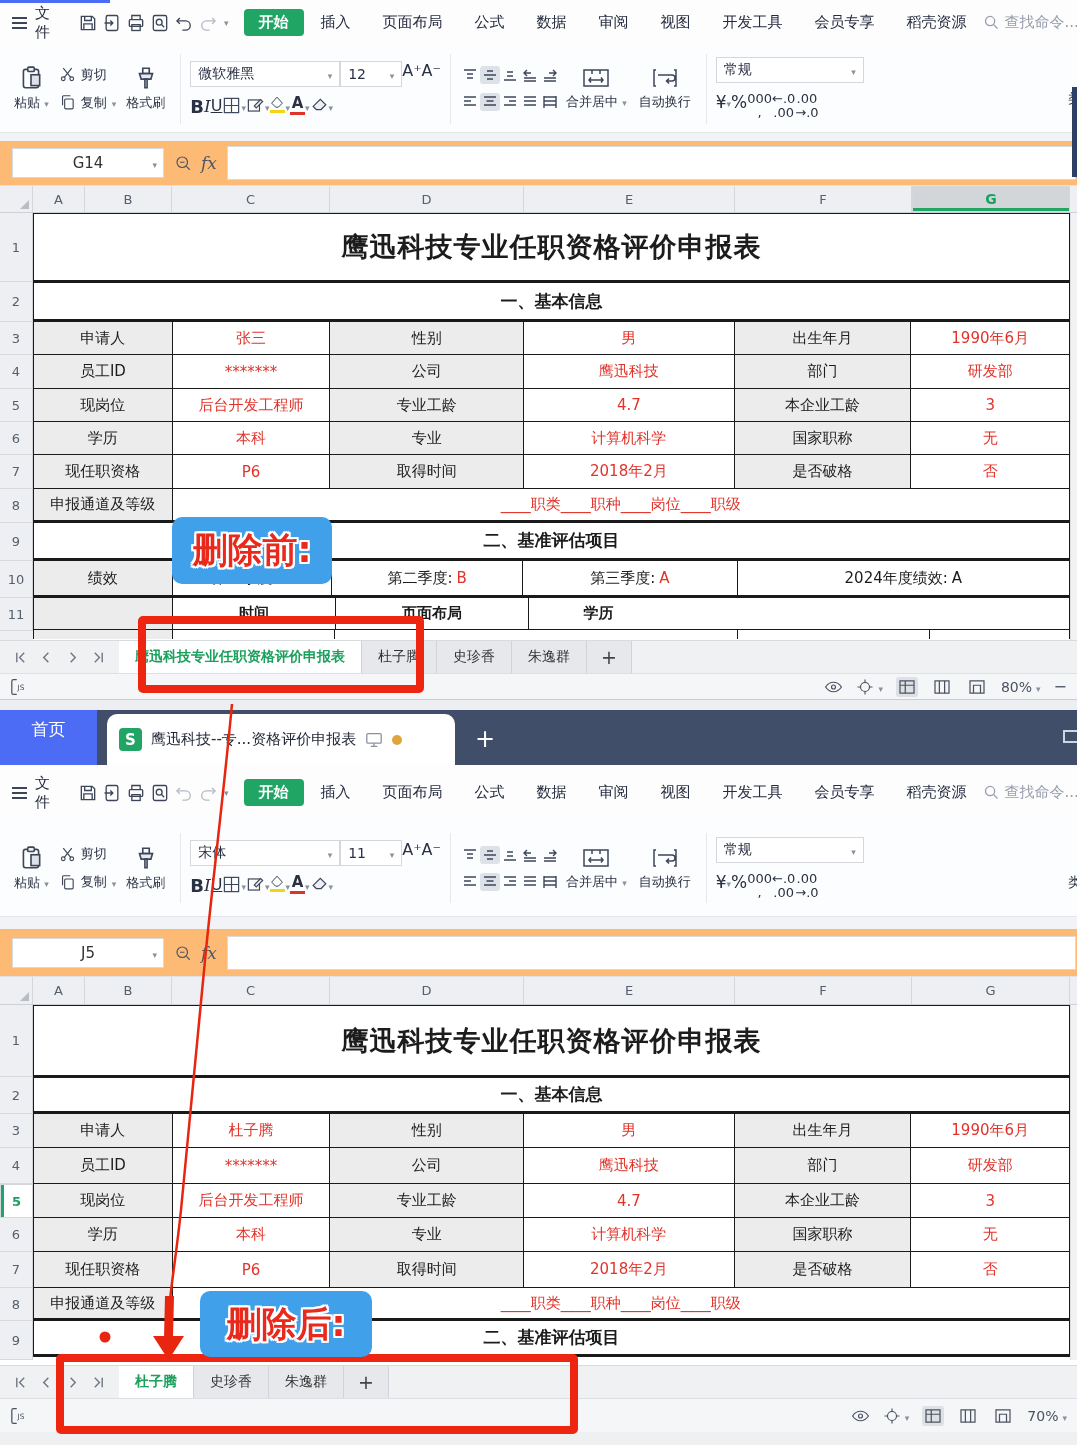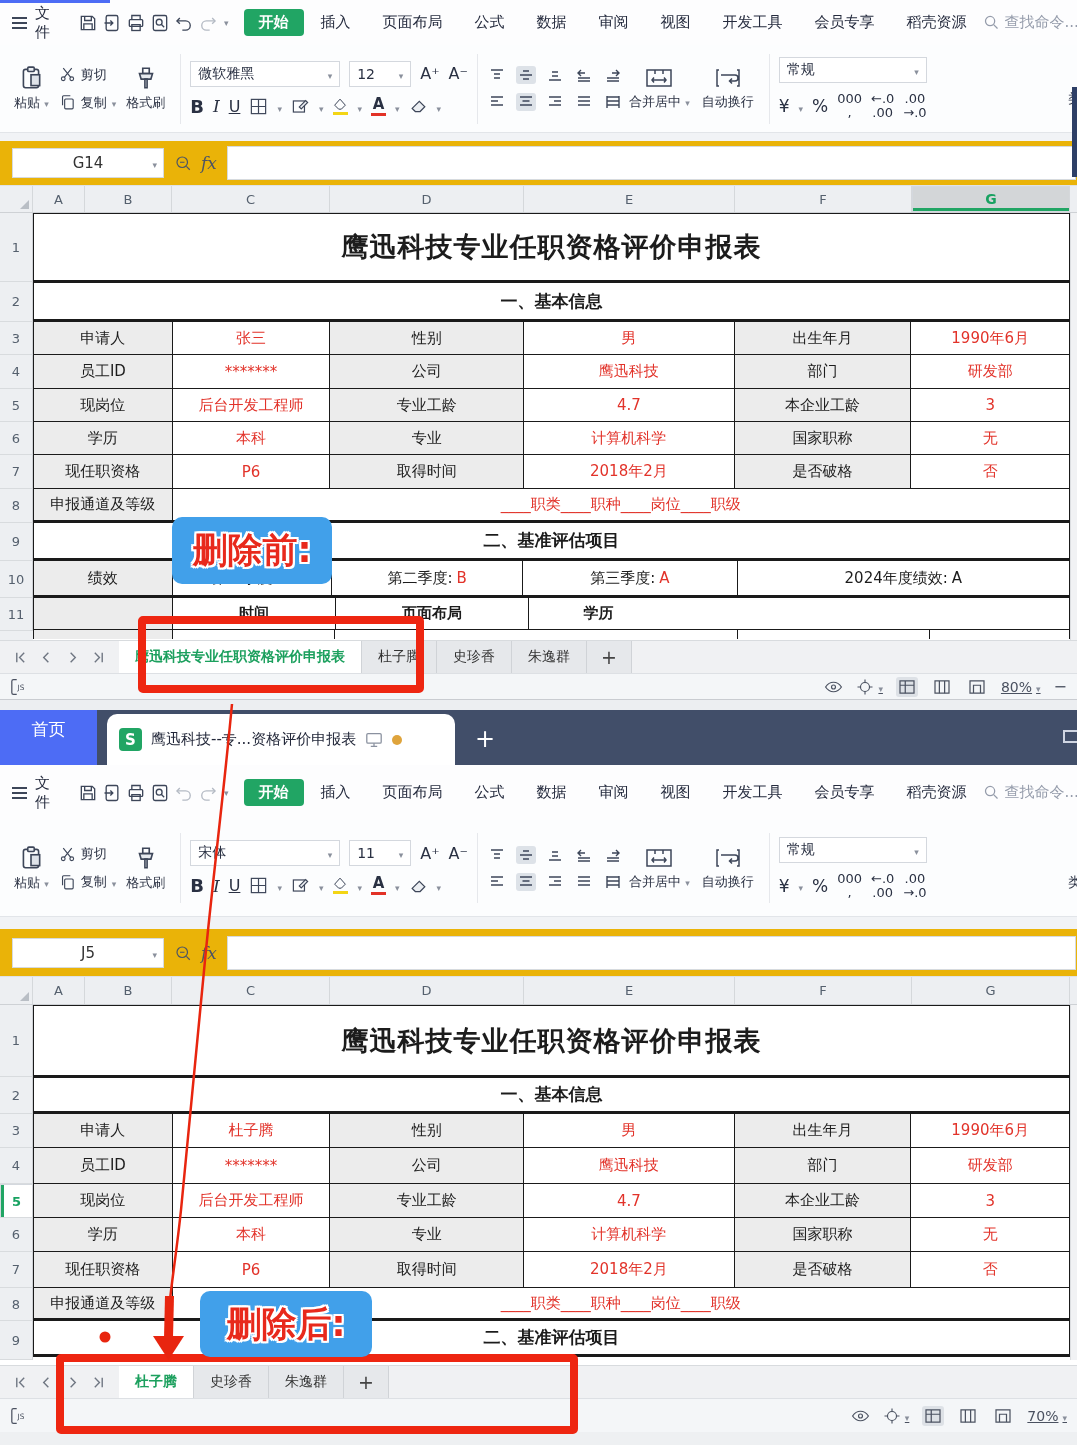--- a/index.html
+++ b/index.html
@@ -29,21 +29,21 @@
   .cloud { margin:0 4px 0 26px; color:#3d4659; }
 
   
   .ribbon { position:relative; height:88px; background:#fcfdfe; border-bottom:1px solid #e2e5e9; display:flex; align-items:center; padding:4px 8px; color:#2a3143; }
   #win-bottom .ribbon { height:97px; }
   .rb-divider { width:1px; height:70px; background:#e6e8ec; margin:0 9px; }
   .rb-big { display:flex; flex-direction:column; align-items:center; justify-content:center; gap:3px; font-size:13px; padding:0 6px; cursor:pointer; white-space:nowrap; }
   .rb-stack { display:flex; flex-direction:column; gap:10px; margin:0 4px; }
   .rb-mini { display:flex; align-items:center; gap:5px; font-size:13px; cursor:pointer; white-space:nowrap; }
   .rb-col { display:flex; flex-direction:column; gap:9px; }
-  .rb-row { display:flex; align-items:center; gap:9px; }
+  .rb-row { display:flex; align-items:flex-start; }
   .sel { height:26px; background:#fff; border:1px solid #d4d8de; display:flex; align-items:center; padding:0 7px; font-size:14px; cursor:pointer; }
   .sel .caret { margin-left:auto; }
   .caret::after { content:"▾"; font-size:9px; color:#8a909c; }
   .w150 { width:150px; } .w62 { width:62px; } .w148 { width:148px; }
   .txtbtn { font-size:16px; cursor:pointer; white-space:nowrap; }
   .glyph-b { font-weight:bold; font-size:18px; }
   .glyph-i { font-style:italic; font-family:"DejaVu Serif",serif; font-size:17px; }
   .glyph-u { text-decoration:underline; font-size:16px; }
   .fontcolor { display:inline-flex; flex-direction:column; align-items:center; line-height:1; font-size:15px; cursor:pointer; }
   .fontcolor .bar { width:15px; height:3px; margin-top:1px; }
@@ -51,21 +51,21 @@
   .al-ic { width:20px; height:18px; display:grid; place-items:center; border-radius:3px; cursor:pointer; color:#3d4659; }
   .al-ic.on { background:#dde2e8; }
   .num-ic { display:inline-flex; flex-direction:column; align-items:center; line-height:1.05; font-size:13px; color:#2a3143; cursor:pointer; }
   .num-big { font-size:17px; cursor:pointer; }
   .rb-overflow { position:absolute; right:-5px; bottom:24px; font-size:14px; color:#2a3143; }
   .edge-strip { position:absolute; right:0; top:42px; width:5px; height:90px; background:#2e3f66; }
 
   
   .gapstrip { background:#f1f3f6; }
   #win-top .gapstrip { height:8px; } #win-bottom .gapstrip { height:12px; }
-  .formulabar { background:#eab308; display:flex; align-items:center; gap:10px; padding:0 1px 0 12px; border-bottom:1px solid #dfe2e6; }
+  .formulabar { background:#fdba74; display:flex; align-items:center; gap:10px; padding:0 1px 0 12px; border-bottom:1px solid #dfe2e6; }
   #win-top .formulabar { height:45px; } #win-bottom .formulabar { height:48px; }
   .namebox { width:152px; height:30px; background:#fff; border:1px solid #d6dade; display:flex; align-items:center; justify-content:center; font-size:15px; color:#333; position:relative; cursor:text; }
   .namebox .caret { position:absolute; right:6px; }
   .fx-zone { display:flex; align-items:center; gap:9px; color:#4d5565; }
   .fx-lbl { font-style:italic; font-family:"DejaVu Serif",serif; font-size:17px; }
   .fbar-input { flex:1; height:34px; background:#fff; border:1px solid #d6dade; cursor:text; }
 
   
   .colheaders { display:flex; background:#edeff2; border-bottom:1px solid #ced1d5; font-size:13px; color:#55606e; }
   #win-top .colheaders { height:27px; } #win-bottom .colheaders { height:28px; }
@@ -105,21 +105,21 @@
   .nav { display:flex; align-items:center; gap:13px; padding:0 14px; color:#6f7682; }
   .stabs { display:flex; align-items:stretch; background:#e6e8eb; }
   .stab { padding:0 16px; display:flex; align-items:center; font-size:14px; color:#333; border-right:1px solid #d0d3d7; cursor:pointer; white-space:nowrap; }
   .stab.active { background:#fff; color:#1ca05e; font-weight:bold; }
   .stab-add { padding:0 14px; font-size:19px; color:#444; display:flex; align-items:center; cursor:pointer; background:#e6e8eb; border-right:1px solid #d0d3d7; }
   .statusbar { background:#f4f6f8; border-top:1px solid #dde0e4; display:flex; align-items:center; padding:0 10px; color:#4a5160; }
   #win-top .statusbar { height:26px; } #win-bottom .statusbar { height:34px; }
   .sb-right { margin-left:auto; display:flex; align-items:center; gap:13px; }
   .view-ic { width:22px; height:20px; display:grid; place-items:center; border-radius:3px; color:#4a5160; cursor:pointer; }
   .view-ic.on { background:#dde1e6; }
-  .zoomtxt { font-size:14px; display:flex; align-items:center; gap:4px; cursor:pointer;text-decoration:underline; }
+  .zoomtxt { font-size:14px; display:flex; align-items:center; gap:4px; cursor:pointer; }
   .minus { font-size:16px; color:#4a5160; cursor:pointer; }
   .bottom-strip { position:absolute; left:0; bottom:0; width:1077px; height:13px; background:#eef0f2; }
 
   
   .browserbar { height:55px; background:#414e69; display:flex; align-items:flex-end; }
   .home-btn { width:97px; height:71px; background:#4d6cf5; color:#fff; display:flex; align-items:center; justify-content:center; font-size:17px; cursor:pointer; }
   .docer-tab { width:198px; height:55px; background:#47536e; color:#fff; display:flex; align-items:center; justify-content:center; gap:8px; font-size:17px; cursor:pointer; }
   .docer-logo { width:23px; height:23px; border-radius:50%; background:#e8392f; position:relative; }
   .docer-logo::after { content:""; position:absolute; left:6px; top:5px; width:5px; height:13px; background:#fff; border-radius:5px 5px 5px 1px; transform:rotate(18deg); }
   .doctab { margin-left:10px; width:348px; height:51px; background:#fff; border-radius:10px 10px 0 0; display:flex; align-items:center; gap:9px; padding:0 12px; cursor:pointer; }

